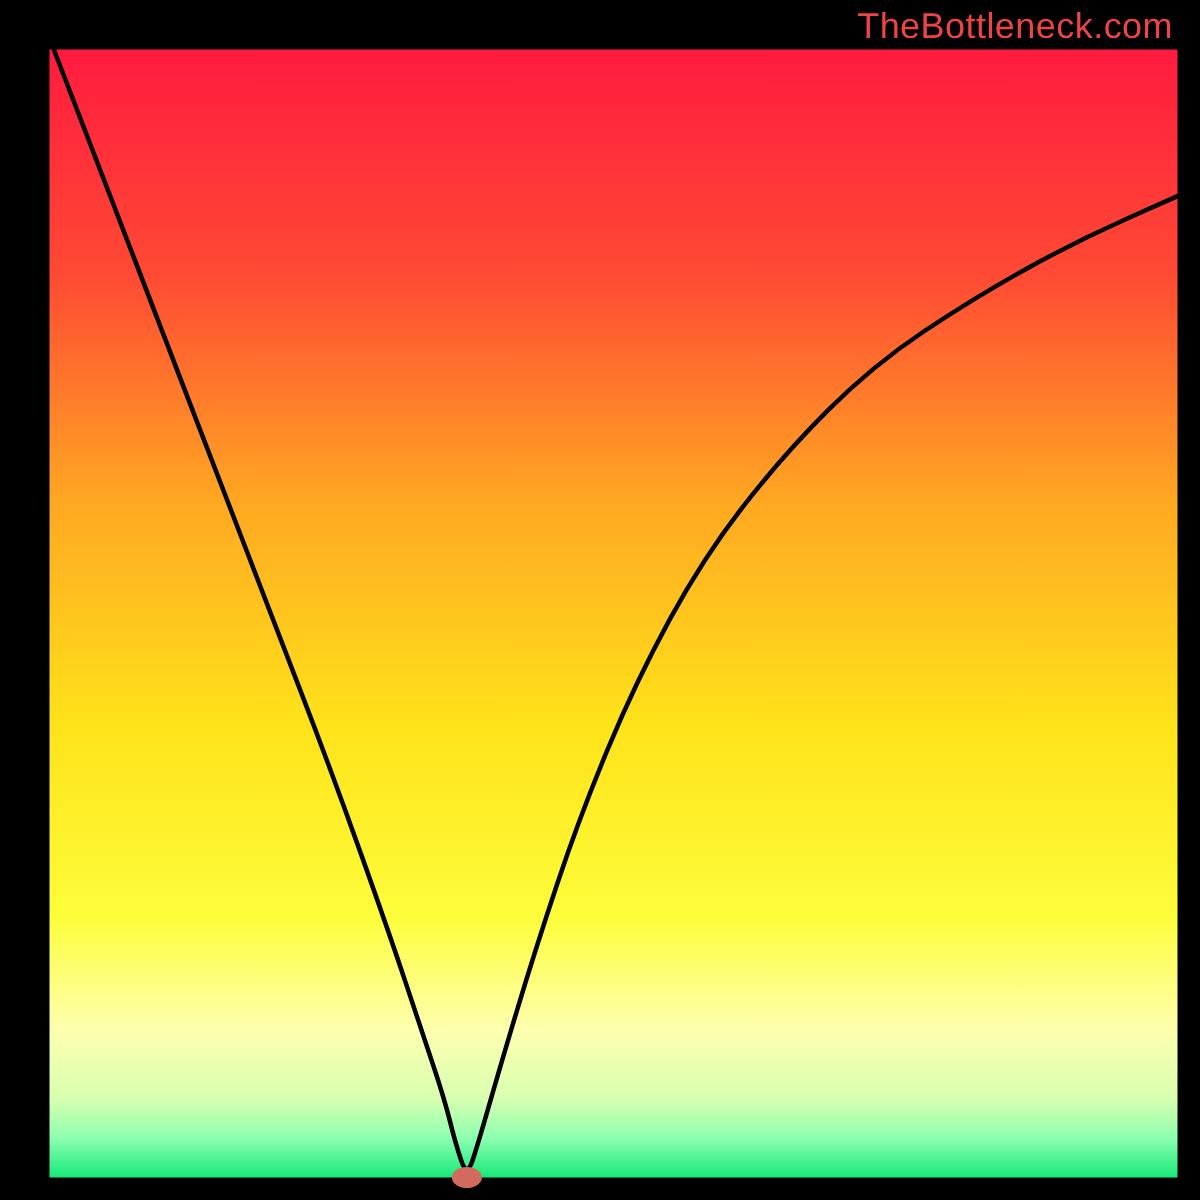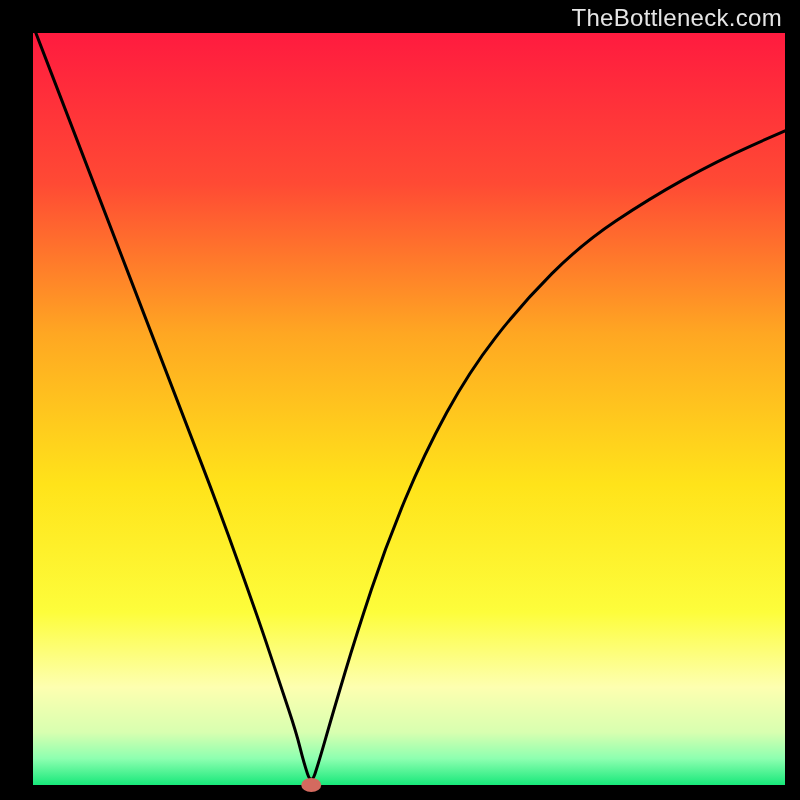--- a/index.html
+++ b/index.html
@@ -14,21 +14,21 @@
   .frame {
     position: relative;
     width: 800px;
     height: 800px;
     background: #000;
   }
   .watermark {
     position: absolute;
     top: 4px;
     right: 18px;
-    color: #e5e5e5;
+    color: #ef4444;
     font-size: 24px;
     font-weight: 500;
     letter-spacing: 0.3px;
     z-index: 10;
     user-select: none;
   }
   svg.plot {
     position: absolute;
     left: 0;
     top: 0;

